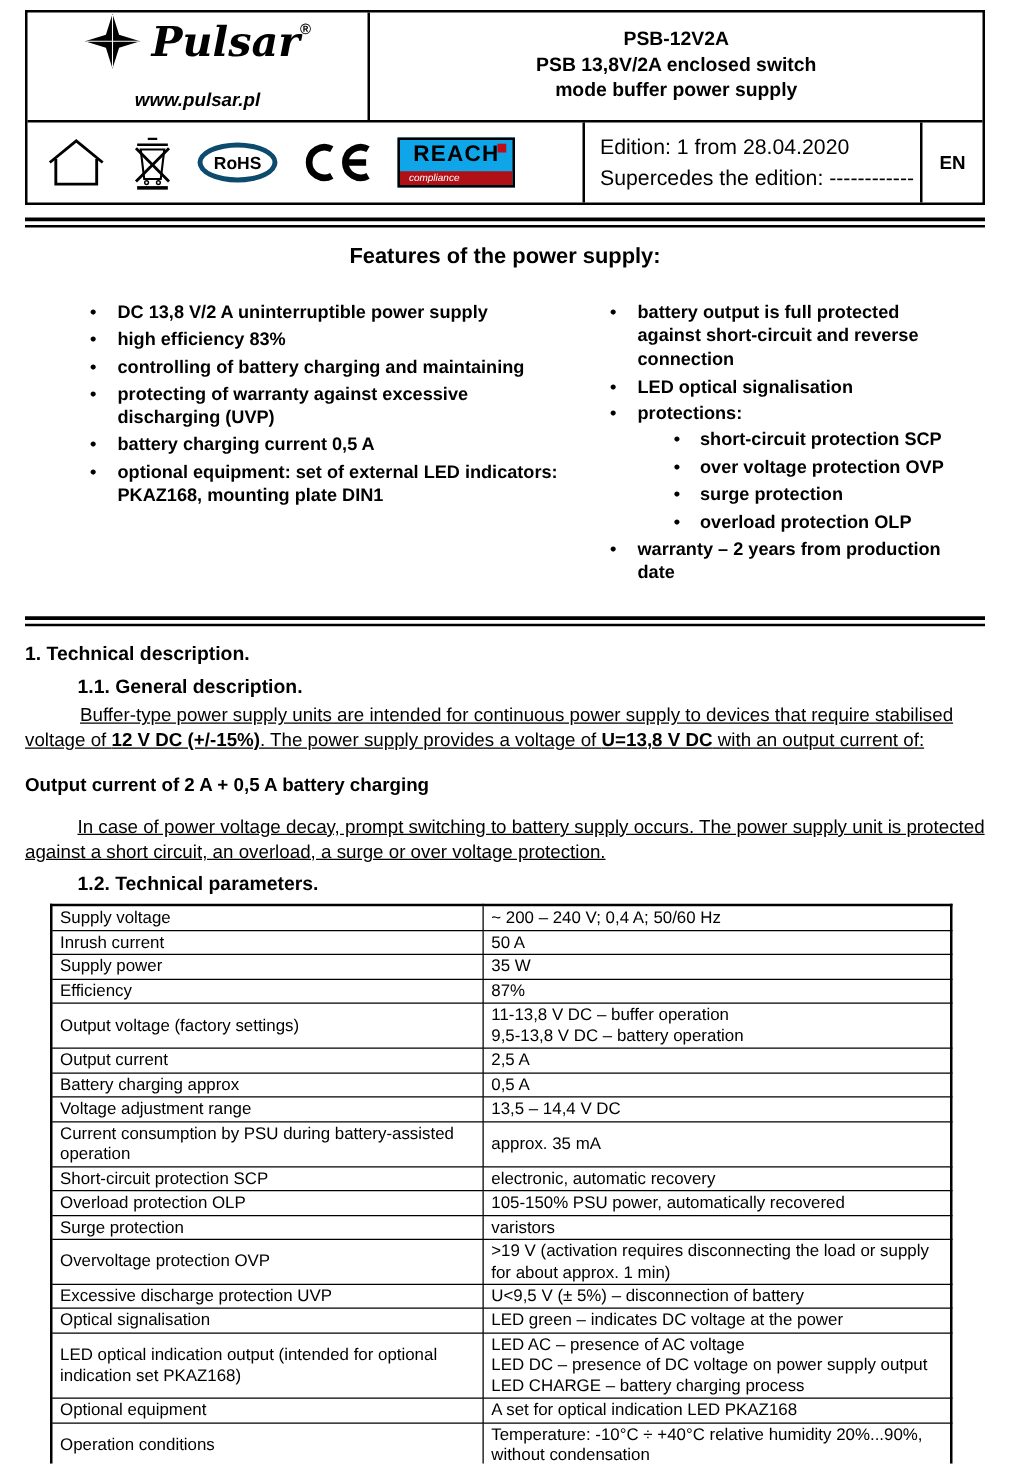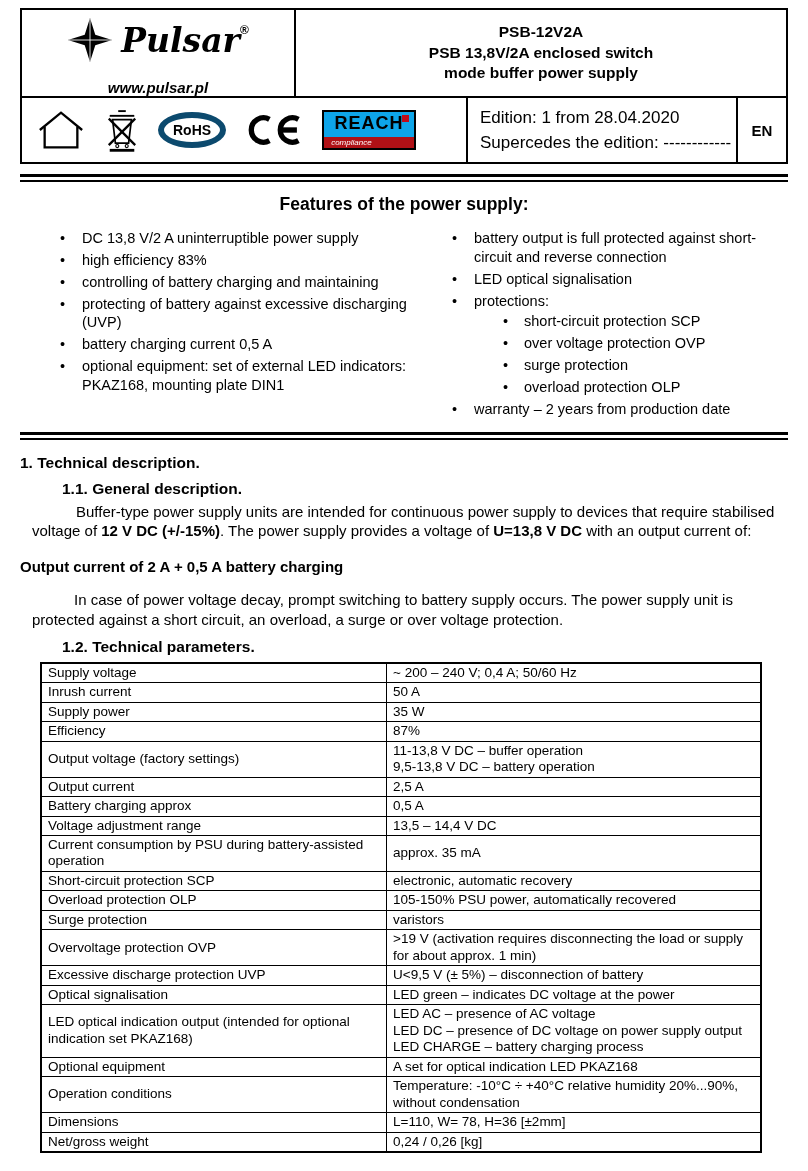--- a/index.html
+++ b/index.html
@@ -4,57 +4,57 @@
 <style>
   html,body{margin:0;padding:0;background:#fff;}
   .page{
     width:808px;height:1171px;box-sizing:border-box;
     padding:8px 20px 0 20px;overflow:hidden;background:#fff;color:#000;
     font-family:"Liberation Sans",sans-serif;position:relative;
   }
   
   .header-box{border:2px solid #000;}
   .header-top{display:flex;height:86px;}
-  .logo-cell{width:272px;border-right:2px solid #000;display:flex;flex-direction:column;align-items:center;justify-content:flex-end;}
+  .logo-cell{width:272px;border-right:2px solid #000;display:flex;flex-direction:column;align-items:center;justify-content:flex-start;}
   .logo-row{display:flex;align-items:center;gap:8px;}
   .brand-text{font-family:"DejaVu Serif",serif;font-style:italic;font-weight:bold;font-size:33px;line-height:1;}
   .brand-text sup{font-family:"Liberation Sans",sans-serif;font-size:12px;font-style:normal;vertical-align:18px;}
   .brand-url{font-size:15px;font-weight:bold;font-style:italic;margin-top:16px;}
   .title-cell{flex:1;display:flex;flex-direction:column;align-items:center;justify-content:center;
     font-weight:bold;font-size:15.5px;line-height:1.35;text-align:center;}
   .header-bottom{display:flex;border-top:2px solid #000;height:64px;align-items:stretch;}
   .icons-cell{flex:0 0 430px;display:flex;align-items:center;gap:19px;padding-left:14px;}
   .edition-cell{flex:1;border-left:2px solid #000;display:flex;flex-direction:column;justify-content:center;
     padding-left:12px;font-size:17px;line-height:1.5;}
   .lang-cell{flex:0 0 48px;border-left:2px solid #000;display:flex;align-items:center;justify-content:center;
     font-weight:bold;font-size:15px;}
   
-  .rohs{border:6px solid #0c4a6e;border-radius:50%;padding:4px 9px;font-weight:bold;font-size:14px;}
+  .rohs{border:4px solid #0c4a6e;border-radius:50%;padding:4px 9px;font-weight:bold;font-size:14px;}
   .reach-box{position:relative;width:94px;height:40px;border:2px solid #000;background:#0ea5e9;overflow:hidden;box-sizing:border-box;}
   .reach-word{font-weight:bold;font-size:18px;letter-spacing:1px;text-align:center;margin-top:1px;font-family:"Liberation Sans",sans-serif;}
   .reach-sq{position:absolute;top:3px;right:5px;width:7px;height:7px;background:#c00b19;}
   .reach-strip{position:absolute;left:0;right:0;bottom:0;height:11px;background:#b01116;color:#fff;
     font-style:italic;font-size:8px;line-height:11px;padding-left:7px;}
   
   .double-rule{margin:10px 0 4px 0;border-top:3px solid #000;border-bottom:2px solid #000;height:3px;}
   .features-heading{text-align:center;font-size:17.5px;font-weight:bold;margin:12px 0 14px 0;}
   
   .features-cols{display:flex;padding:0 10px 0 34px;min-height:168px;}
   .features-left{flex:0 0 392px;}
   .features-right{flex:1;padding-left:24px;}
-  ul.feat{list-style:none;margin:0;padding:0;font-size:14.5px;line-height:1.3;}
+  ul.feat{list-style:none;margin:12px;padding:0;font-size:14.5px;line-height:1.3;font-weight:bold;}
   ul.feat > li{position:relative;padding-left:28px;margin-bottom:3px;}
   ul.feat > li::before{content:"\2022";position:absolute;left:6px;}
   ul.sub{list-style:none;margin:2px 0 0 0;padding:0;}
   ul.sub > li{position:relative;padding-left:24px;margin:0 0 3px 26px;}
   ul.sub > li::before{content:"\2022";position:absolute;left:3px;}
   
   .sec-h1{font-size:15.5px;font-weight:bold;margin:14px 0 8px 0;}
   .sec-h2{font-size:15.5px;font-weight:bold;margin:8px 0 4px 42px;}
-  p.body{font-size:15px;margin:2px 0 0 12px;line-height:1.32;}
+  p.body{font-size:15px;margin:2px 0 0 0;line-height:1.32;text-decoration:underline;}
   .indent1{text-indent:44px;}
   .center-bold{font-weight:bold;font-size:15px;margin:17px 0 15px 0;}
   .para2{text-indent:42px;margin-top:2px;}
   
   table.params{border-collapse:collapse;border:2px solid #000;margin:6px 0 0 20px;width:722px;table-layout:fixed;}
   table.params td{border:1px solid #000;padding:1px 6px;font-size:13.5px;line-height:1.22;
     vertical-align:middle;white-space:pre-line;word-wrap:break-word;}
   td.param{width:332px;}
   svg .ln{stroke:#000;fill:none;}
 </style>
@@ -120,21 +120,21 @@
 
   <div class="double-rule"></div>
 
   <div class="features-heading">Features of the power supply:</div>
 
   <div class="features-cols">
     <ul class="feat features-left">
         <li>DC 13,8 V/2 A  uninterruptible power supply</li>
         <li>high efficiency 83%</li>
         <li>controlling of battery charging and maintaining</li>
-        <li>protecting of battery against excessive discharging (UVP)</li>
+        <li>protecting of warranty against excessive discharging (UVP)</li>
         <li>battery charging current 0,5 A</li>
         <li>optional equipment: set of external LED indicators: PKAZ168, mounting plate DIN1</li>
       </ul>
     <ul class="feat features-right">
         <li>battery output is full protected against short-circuit and reverse connection</li>
         <li>LED optical signalisation</li>
         <li>protections:<ul class="sub">
             <li>short-circuit protection SCP</li>
             <li>over voltage protection OVP</li>
             <li>surge protection</li>

